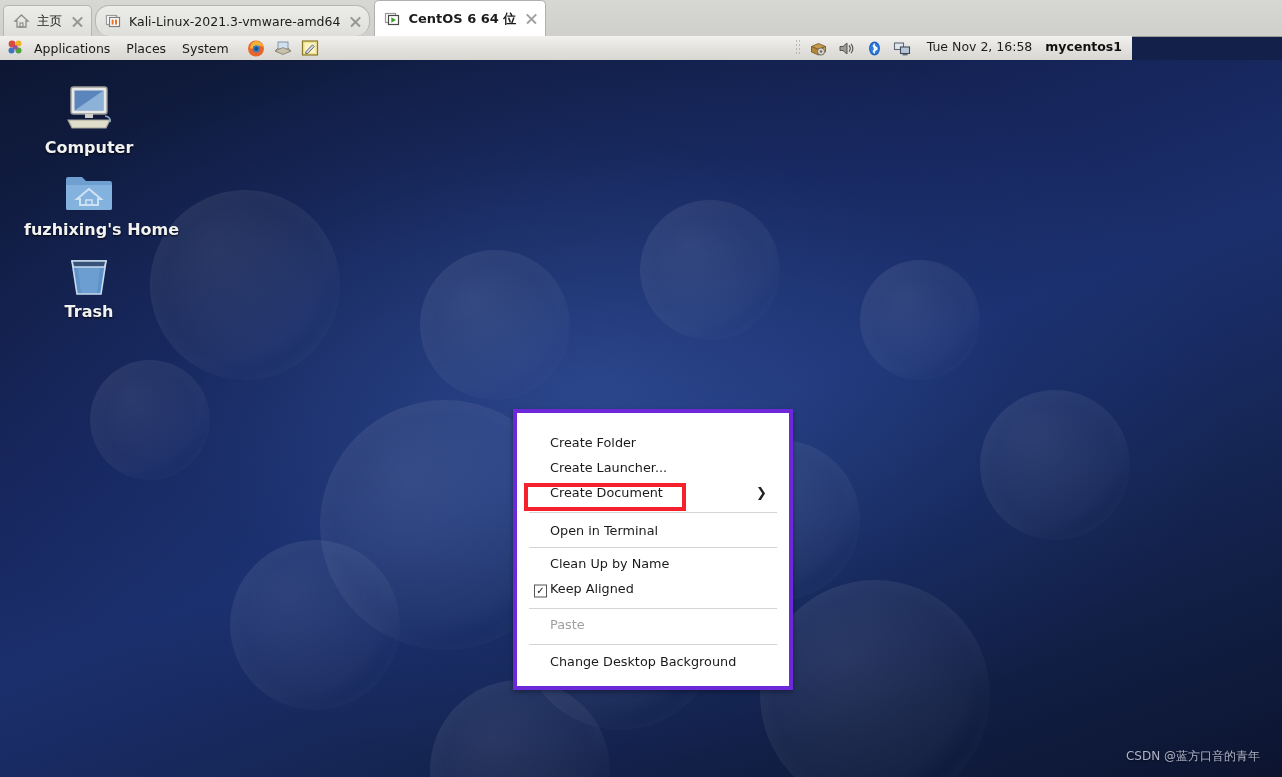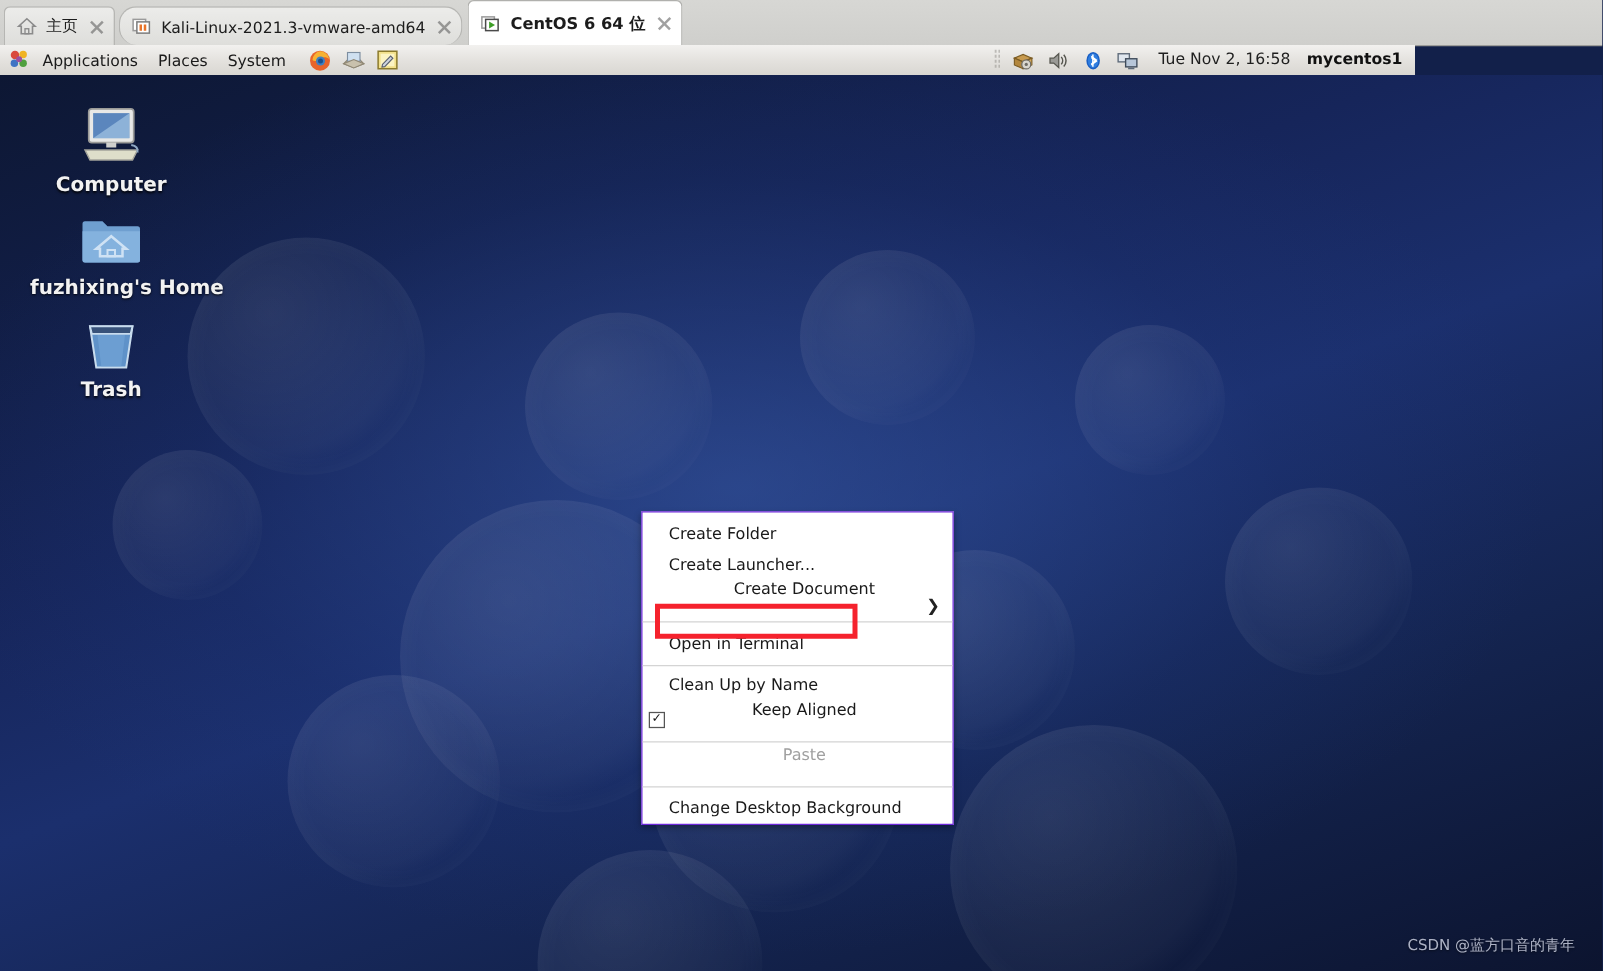--- a/index.html
+++ b/index.html
@@ -89,40 +89,40 @@
   .dicon .dlabel{
     margin-top:4px;font-size:16px;color:#f2f2f2;
     text-shadow:0 1px 2px rgba(0,0,0,.85);
     white-space:nowrap;
     font-weight:bold;
   }
 
   
   #ctxmenu{
     position:absolute;left:513px;top:409px;width:248px;
-    background:#ffffff;border:1px solid #6d28d9;
+    background:#ffffff;border:4px solid #6d28d9;
     box-shadow:0 2px 5px rgba(0,0,0,.35);
     font-size:12.8px;color:#1a1a1a;
-    padding:0;z-index:20;
+    padding:12px;z-index:20;
   }
   .mi{
     height:23px;display:flex;align-items:center;
     padding:0 10px 0 21px;white-space:nowrap;position:relative;
   }
   .mi.disabled{color:#a0a0a0;}
   .mi .arrow{margin-left:auto;font-size:13px;color:#222;line-height:1;}
   .msep{height:1px;background:#d4d4d4;margin:3px 0;}
   .mi .chk{
     position:absolute;left:5px;top:50%;transform:translateY(-50%);
     width:11px;height:11px;border:1px solid #555;background:#fff;
     display:flex;align-items:center;justify-content:center;
     font-size:10px;line-height:1;color:#111;
   }
   .mi-pad{padding-top:4px;}
-  .mi-padb{padding-bottom:4px;flex-direction:column;}
+  .mi-padb{padding-bottom:4px;}
 
   
   #redbox{
     position:absolute;left:524px;top:483px;width:162px;height:28px;
     border:4px solid #f5222d;box-sizing:border-box;z-index:25;
     pointer-events:none;
   }
 
   
   #watermark{

